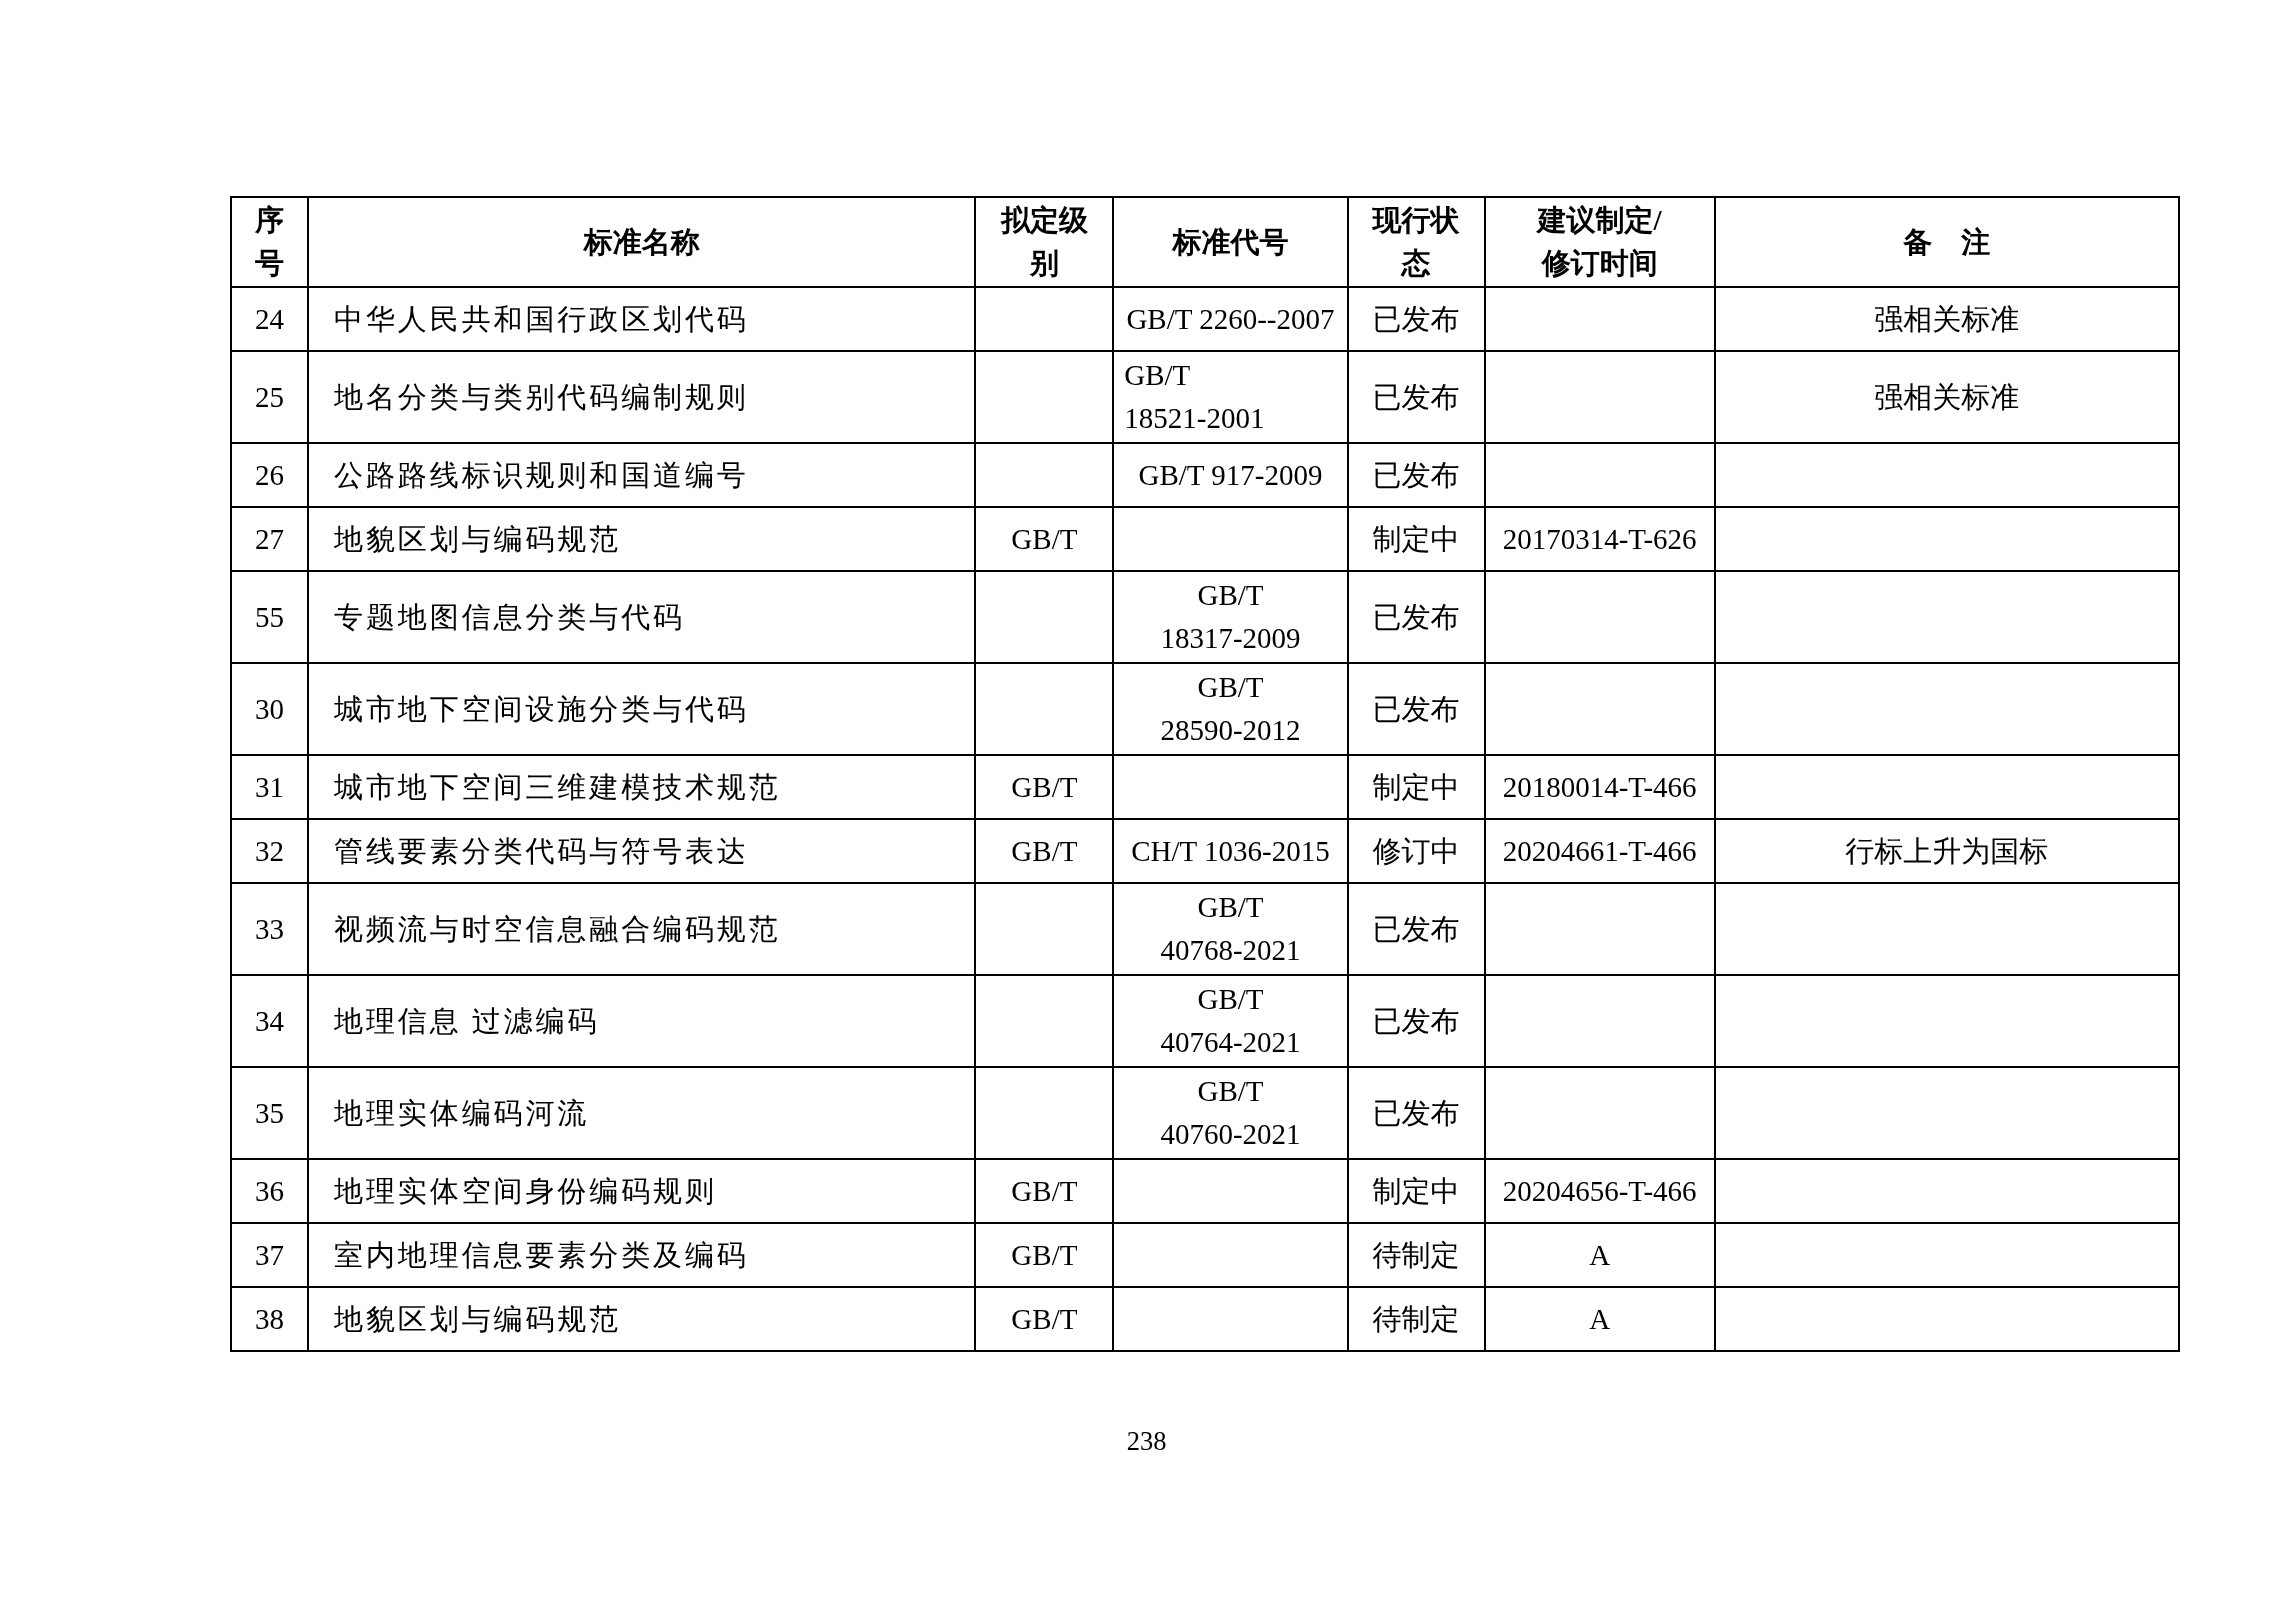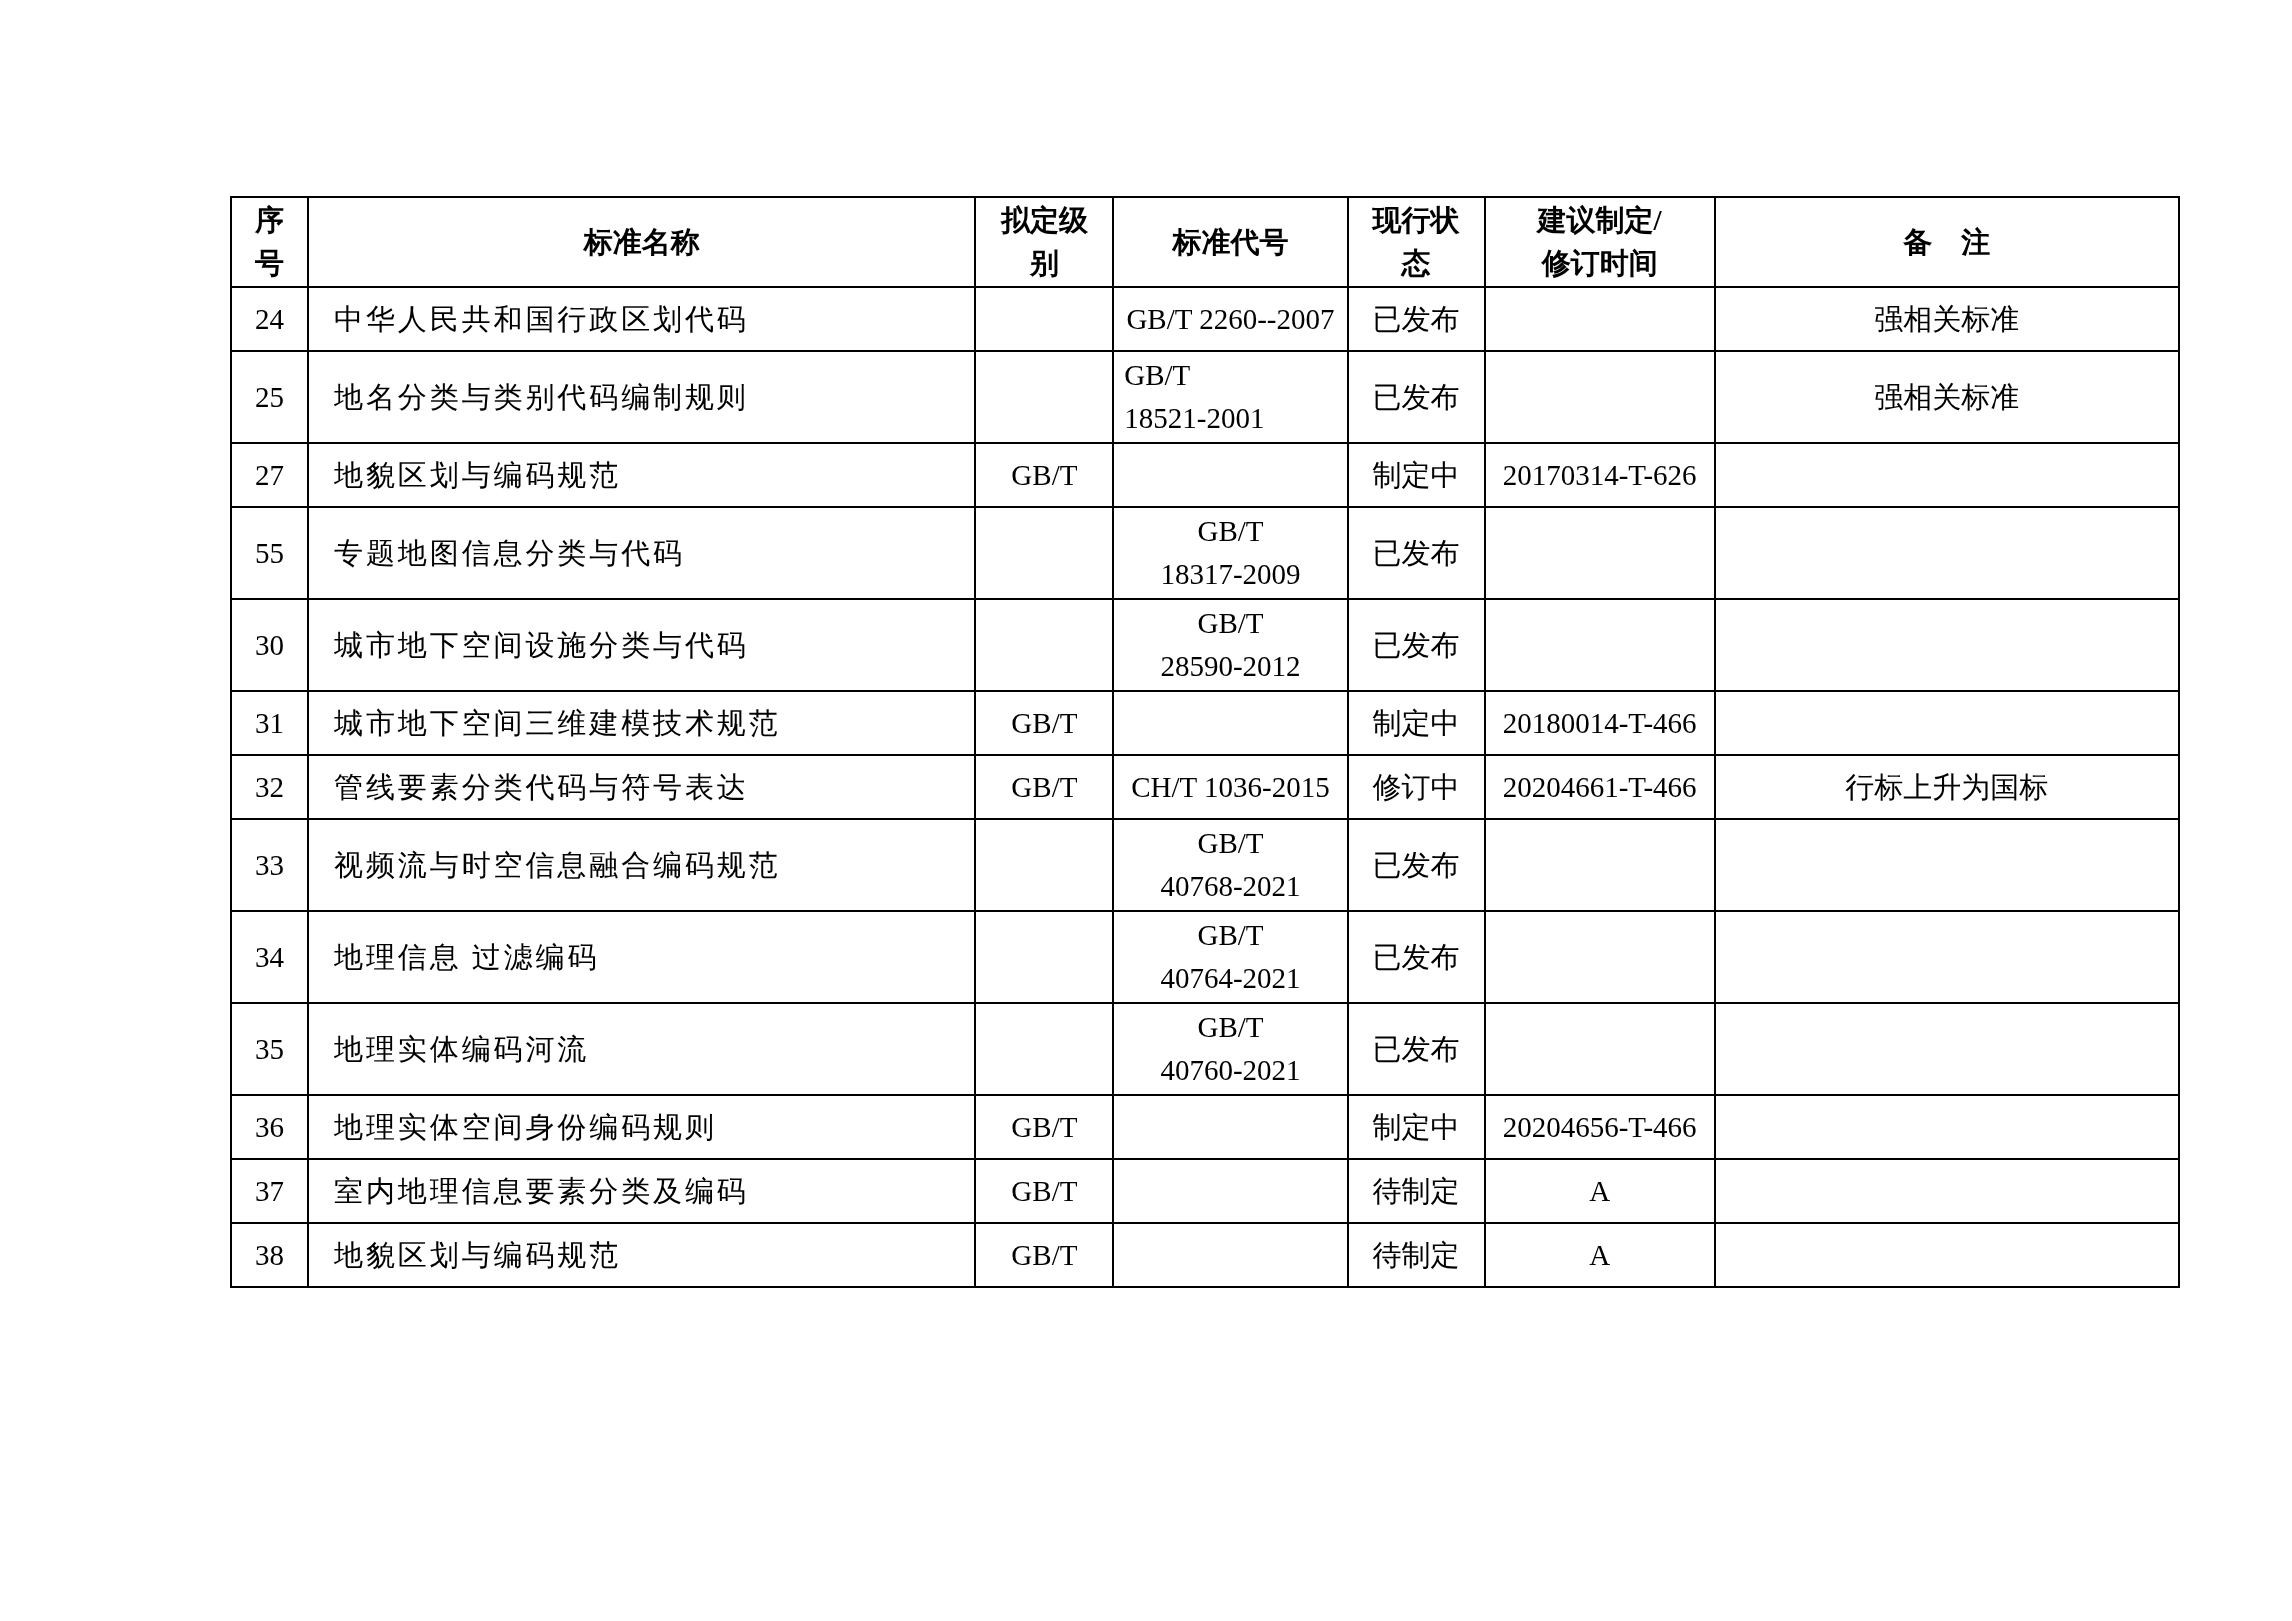--- a/index.html
+++ b/index.html
@@ -119,20 +119,29 @@
     <td class="c-no">25</td>
     <td class="c-name">地名分类与类别代码编制规则</td>
     <td class="c-level"></td>
     <td class="c-code code-left">GB/T
 18521-2001</td>
     <td class="c-status">已发布</td>
     <td class="c-time"></td>
     <td class="c-remark">强相关标准</td>
   </tr>
         <tr class="short">
+    <td class="c-no">26</td>
+    <td class="c-name">公路路线标识规则和国道编号</td>
+    <td class="c-level"></td>
+    <td class="c-code">GB/T 917-2009</td>
+    <td class="c-status">已发布</td>
+    <td class="c-time"></td>
+    <td class="c-remark"></td>
+  </tr>
+        <tr class="short">
     <td class="c-no">27</td>
     <td class="c-name">地貌区划与编码规范</td>
     <td class="c-level">GB/T</td>
     <td class="c-code"></td>
     <td class="c-status">制定中</td>
     <td class="c-time">20170314-T-626</td>
     <td class="c-remark"></td>
   </tr>
         <tr class="tall">
     <td class="c-no">55</td>
@@ -225,15 +234,16 @@
     <td class="c-name">地貌区划与编码规范</td>
     <td class="c-level">GB/T</td>
     <td class="c-code"></td>
     <td class="c-status">待制定</td>
     <td class="c-time">A</td>
     <td class="c-remark"></td>
   </tr>
       </tbody>
   </table>
 
+  <div class="pagenum">238</div>
 
 </div>
 
 
 </body></html>

